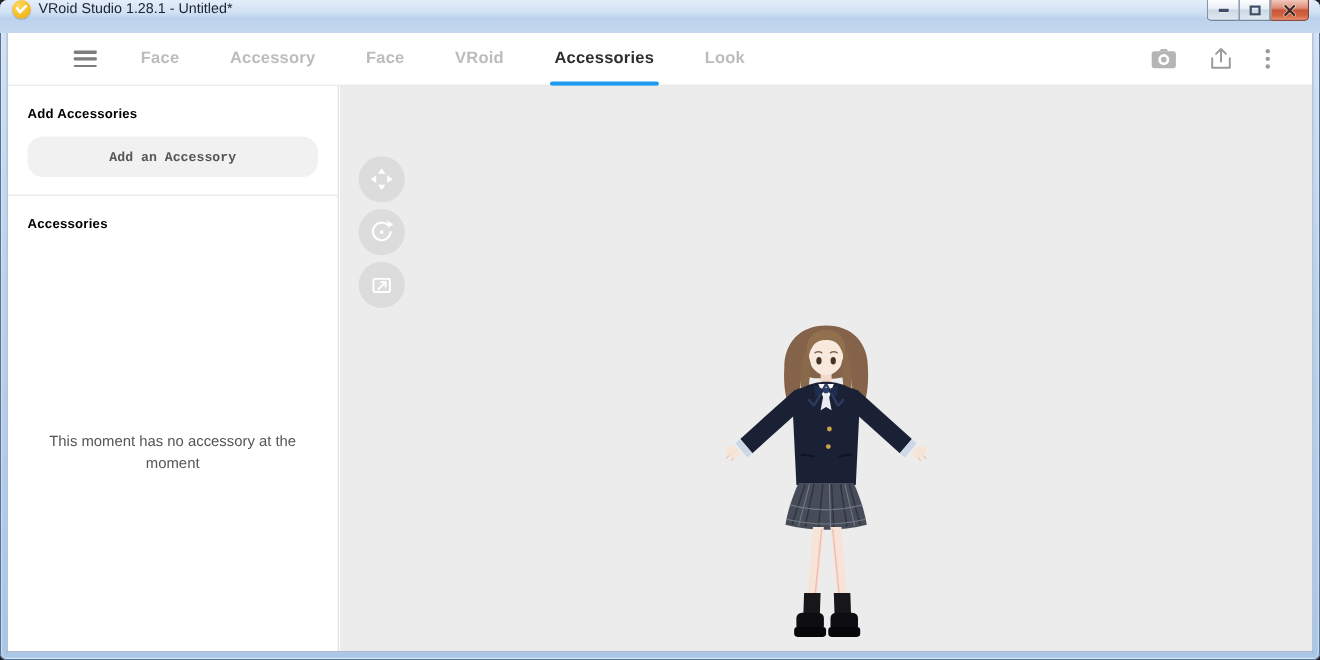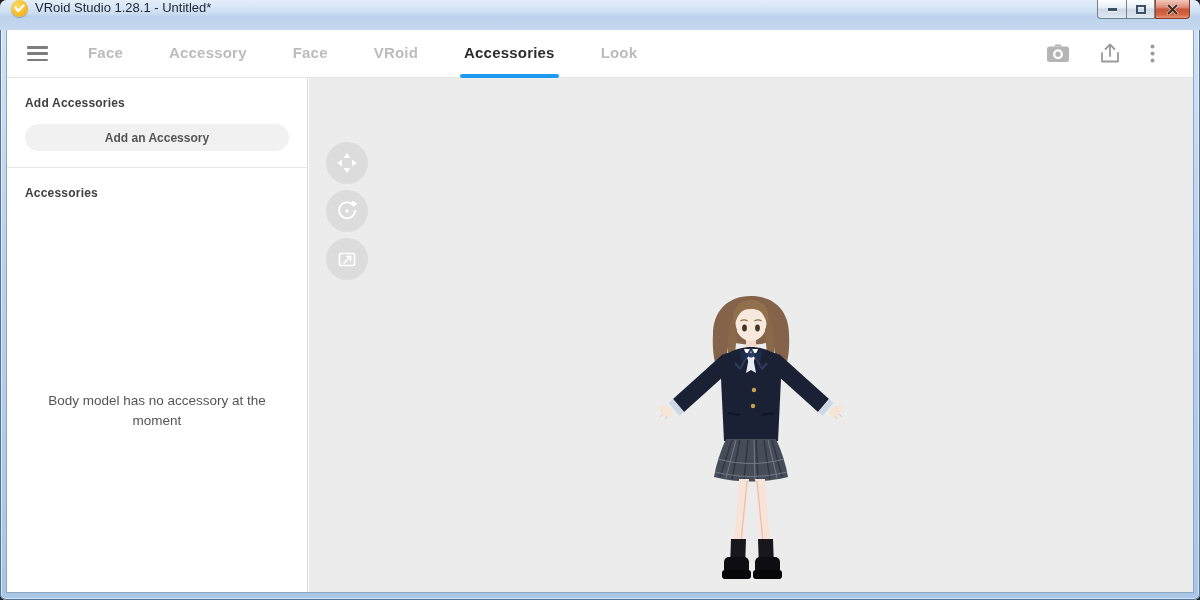--- a/index.html
+++ b/index.html
@@ -35,39 +35,39 @@
     background:linear-gradient(180deg,#f3c9bd 0%, #dd8d77 40%, #c8573c 52%, #d4643f 80%, #e8957a 100%); }
   .gl-min { width:9px; height:3px; background:#3c4f66; box-shadow:0 1px 0 rgba(255,255,255,.75); }
   .gl-max { width:10px; height:9px; border:2px solid #3c4f66; box-shadow:0 1px 0 rgba(255,255,255,.6); background:transparent; }
 
   
   .app { position:absolute; left:6px; top:30px; right:6px; bottom:7px; background:#ffffff;
     border:1px solid #8fa6c2; border-top:none; overflow:hidden; }
 
   
   .nav { position:absolute; left:0; top:0; right:0; height:48px; background:#fff;
-    border-bottom:1px solid #e4e4e4; display:flex; align-items:center; }
+    border-bottom:1px solid #e4e4e4; display:flex; align-items:center;padding-left:40px; }
   .hamburger { margin-left:20px; width:21px; height:15px; display:flex; flex-direction:column;
     justify-content:space-between; cursor:pointer; flex:0 0 auto; }
   .hamburger span { display:block; height:2.5px; background:#7d7d7d; border-radius:1px; }
   .tabs { display:flex; gap:46px; margin-left:40px; height:48px; }
   .tab { position:relative; font-size:15px; font-weight:700; color:#bcbcbc;
     line-height:46px; letter-spacing:.2px; cursor:pointer; white-space:nowrap; }
   .tab.active { color:#2d2d2d; }
   .tab.active::after { content:""; position:absolute; left:-4px; right:-4px; bottom:0;
     height:4px; background:var(--accent,#1e9bf0); border-radius:2px; }
   .nav-right { margin-left:auto; display:flex; align-items:center; gap:30px; margin-right:38px; }
   .nav-icon { cursor:pointer; display:flex; align-items:center; justify-content:center; }
 
   
   .sidebar { position:absolute; left:0; top:48px; bottom:0; width:301px; background:#fff;
     border-right:1px solid #dddddd; }
-  .side-heading { margin:18px 0 0 18px; font-size:12px; font-weight:700; color:#404040; letter-spacing:.2px; }
-  .add-btn { margin:14px 18px 0 18px; height:27px; border-radius:14px; background:#f1f1f1;
-    border:none; width:calc(100% - 36px); font-family:Liberation Sans, sans-serif;
+  .side-heading { margin:18px 0 0 18px; font-size:12px; font-weight:700; color:#000000; letter-spacing:.2px; }
+  .add-btn { margin:14px 18px 0 18px; height:37px; border-radius:14px; background:#f1f1f1;
+    border:none; width:calc(100% - 36px); font-family:Liberation Mono, monospace;
     font-size:12px; font-weight:700; color:#555; cursor:pointer; display:block; }
   .side-divider { margin-top:16px; height:1px; background:#e6e6e6; }
   .side-heading-2 { margin-top:18px; }
   .empty-msg { position:absolute; top:313px; left:20px; right:20px; text-align:center;
     font-size:13.5px; color:#555; line-height:20px; }
 
   
   .viewport { position:absolute; left:302px; top:48px; right:0; bottom:0; background:#ececec; }
   .tools { position:absolute; left:17px; top:64px; display:flex; flex-direction:column; gap:6px; }
   .tool-btn { width:42px; height:42px; border-radius:50%; background:#dcdcdc; border:none;
@@ -141,21 +141,21 @@
           </svg>
         </div>
       </div>
     </div>
 
     <div class="sidebar">
       <div class="side-heading">Add Accessories</div>
       <button class="add-btn">Add an Accessory</button>
       <div class="side-divider"></div>
       <div class="side-heading side-heading-2">Accessories</div>
-      <div class="empty-msg">Body model has no accessory at the moment</div>
+      <div class="empty-msg">This moment has no accessory at the moment</div>
     </div>
 
     <div class="viewport">
       <div class="tools">
         <button class="tool-btn">
           <svg width="26" height="26" viewBox="0 0 26 26">
             <polygon points="13,3 9.6,8 16.4,8" fill="#fff"></polygon>
             <polygon points="13,23 9.6,18 16.4,18" fill="#fff"></polygon>
             <polygon points="3,13 8,9.6 8,16.4" fill="#fff"></polygon>
             <polygon points="23,13 18,9.6 18,16.4" fill="#fff"></polygon>

